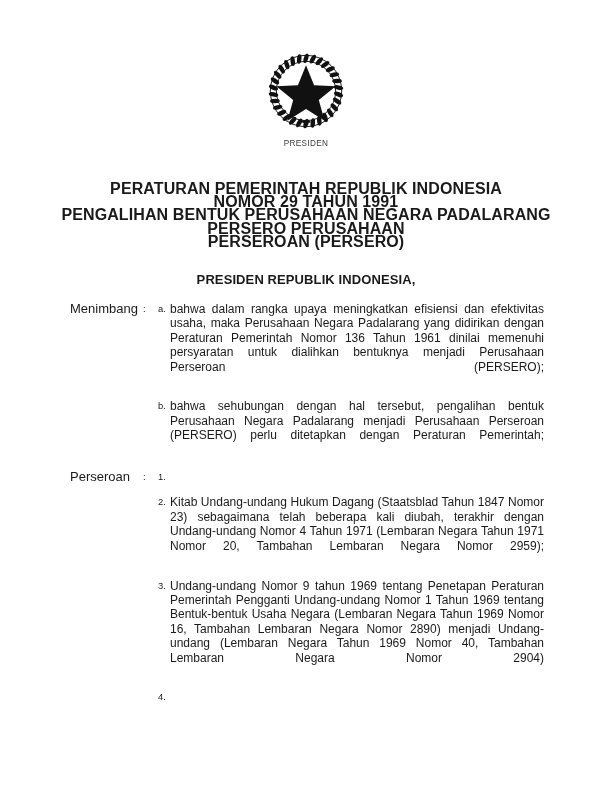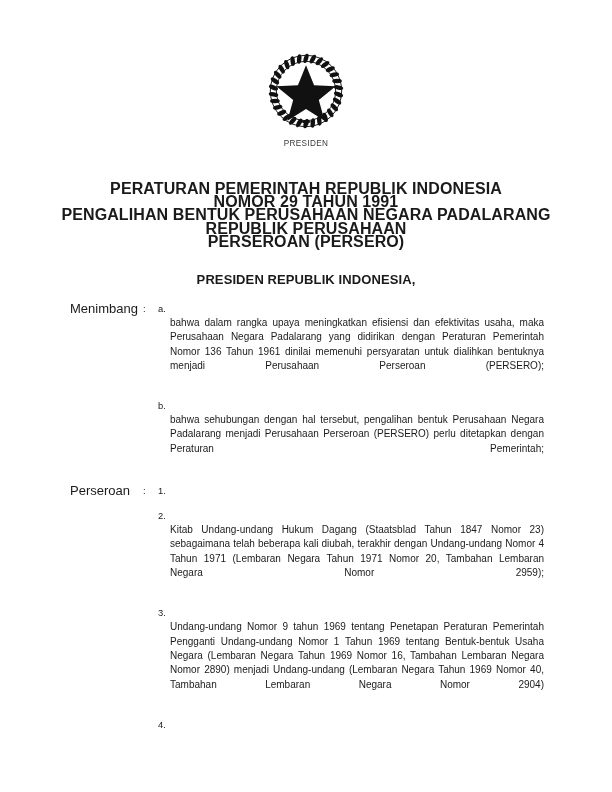--- a/index.html
+++ b/index.html
@@ -101,26 +101,25 @@
     font-size: 9.4px;
     line-height: 14.4px;
   }
   .marker-col {
     flex: 0 0 12px;
     font-size: 9.4px;
     line-height: 14.4px;
   }
   .text-col {
     flex: 1 1 auto;
-    font-size: 10px;
+    font-size: 12px;
     line-height: 14.4px;
     text-align: justify;
     text-justify: inter-word;
     hyphens: none;
-    margin-top: 14px;
   }
   
   .text-col::after {
     content: "";
     display: inline-block;
     width: 100%;
   }
 </style>
 </head>
 <body>
@@ -240,21 +239,21 @@
       </g>
     </svg>
     <div class="letterhead-text">
       <div>PRESIDEN</div>
     </div>
   </div>
 
   <div class="title-block">
     <span class="title-line">PERATURAN PEMERINTAH REPUBLIK INDONESIA</span>
     <span class="title-line">NOMOR 29 TAHUN 1991</span>
-    <span class="title-line">PENGALIHAN BENTUK PERUSAHAAN NEGARA PADALARANG REPUBLIK PERUSAHAAN</span>
+    <span class="title-line">PENGALIHAN BENTUK PERUSAHAAN NEGARA PADALARANG PERSERO PERUSAHAAN</span>
     <span class="title-line">PERSEROAN (PERSERO)</span>
   </div>
 
   <div class="subtitle">PRESIDEN REPUBLIK INDONESIA,</div>
 
   <div class="body-area">
 
     <div class="section">
       <div class="clause-row">
         <div class="label-col">Menimbang</div>

